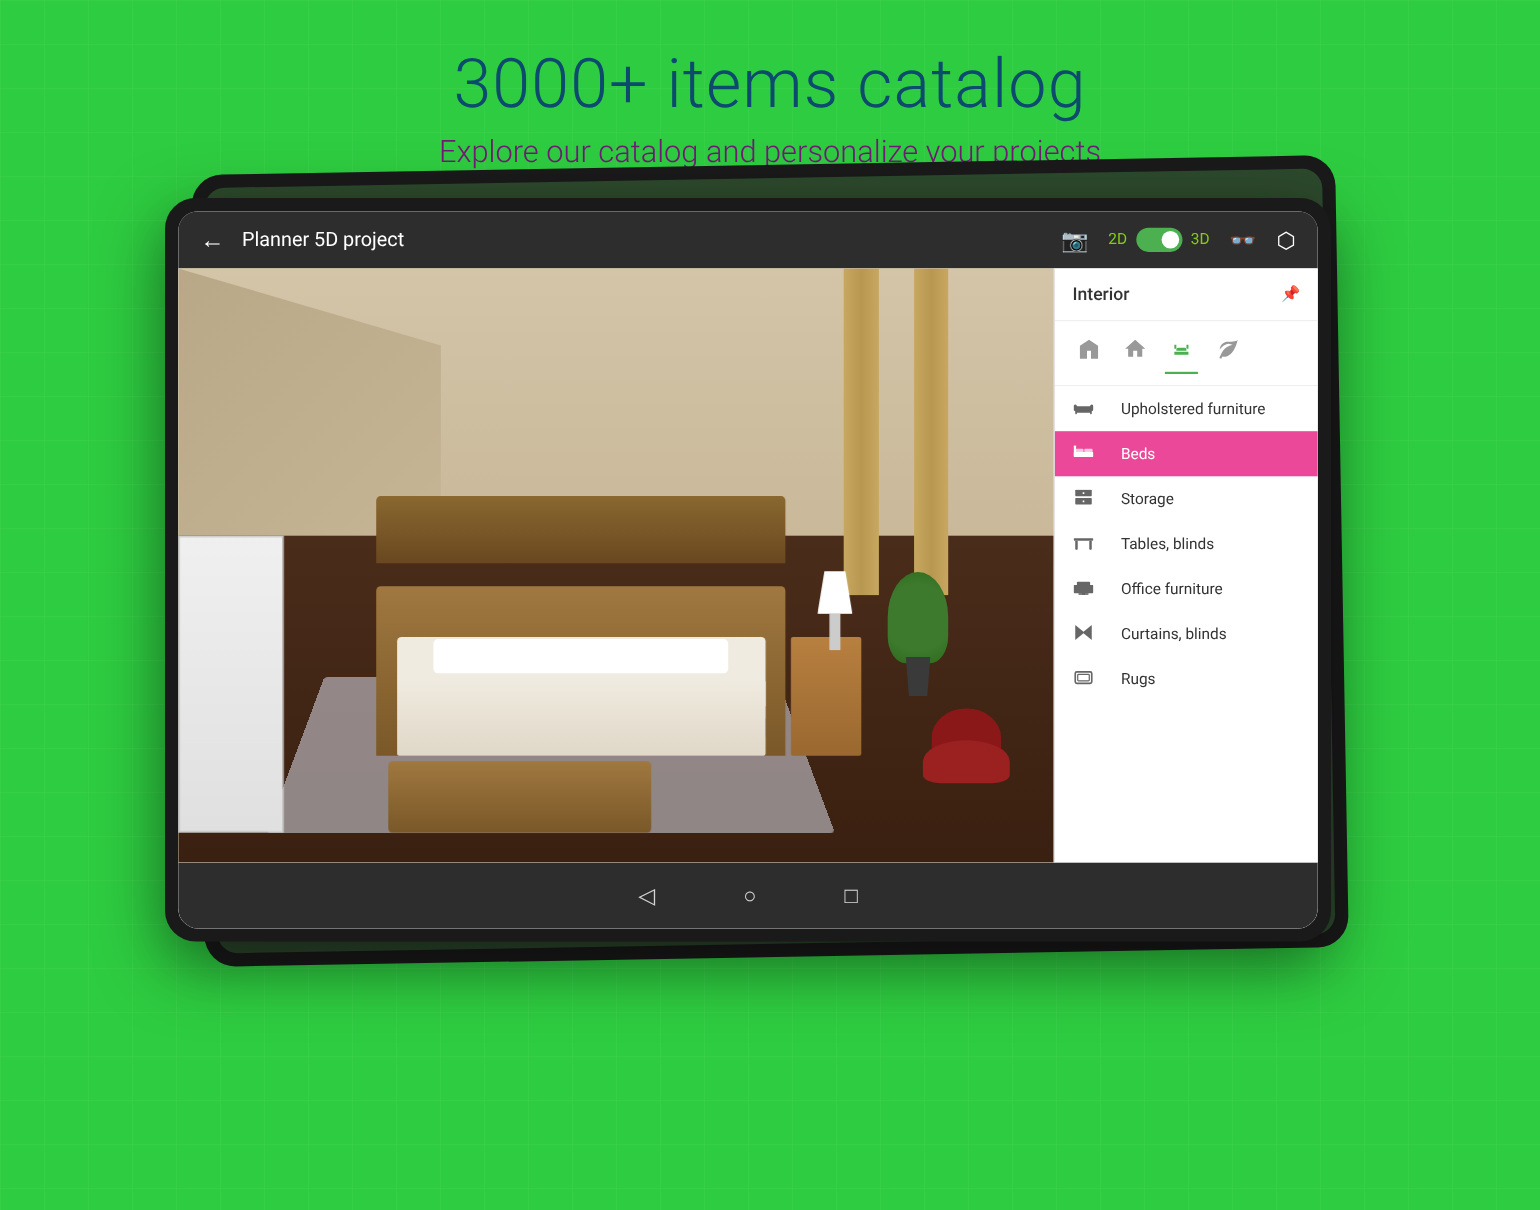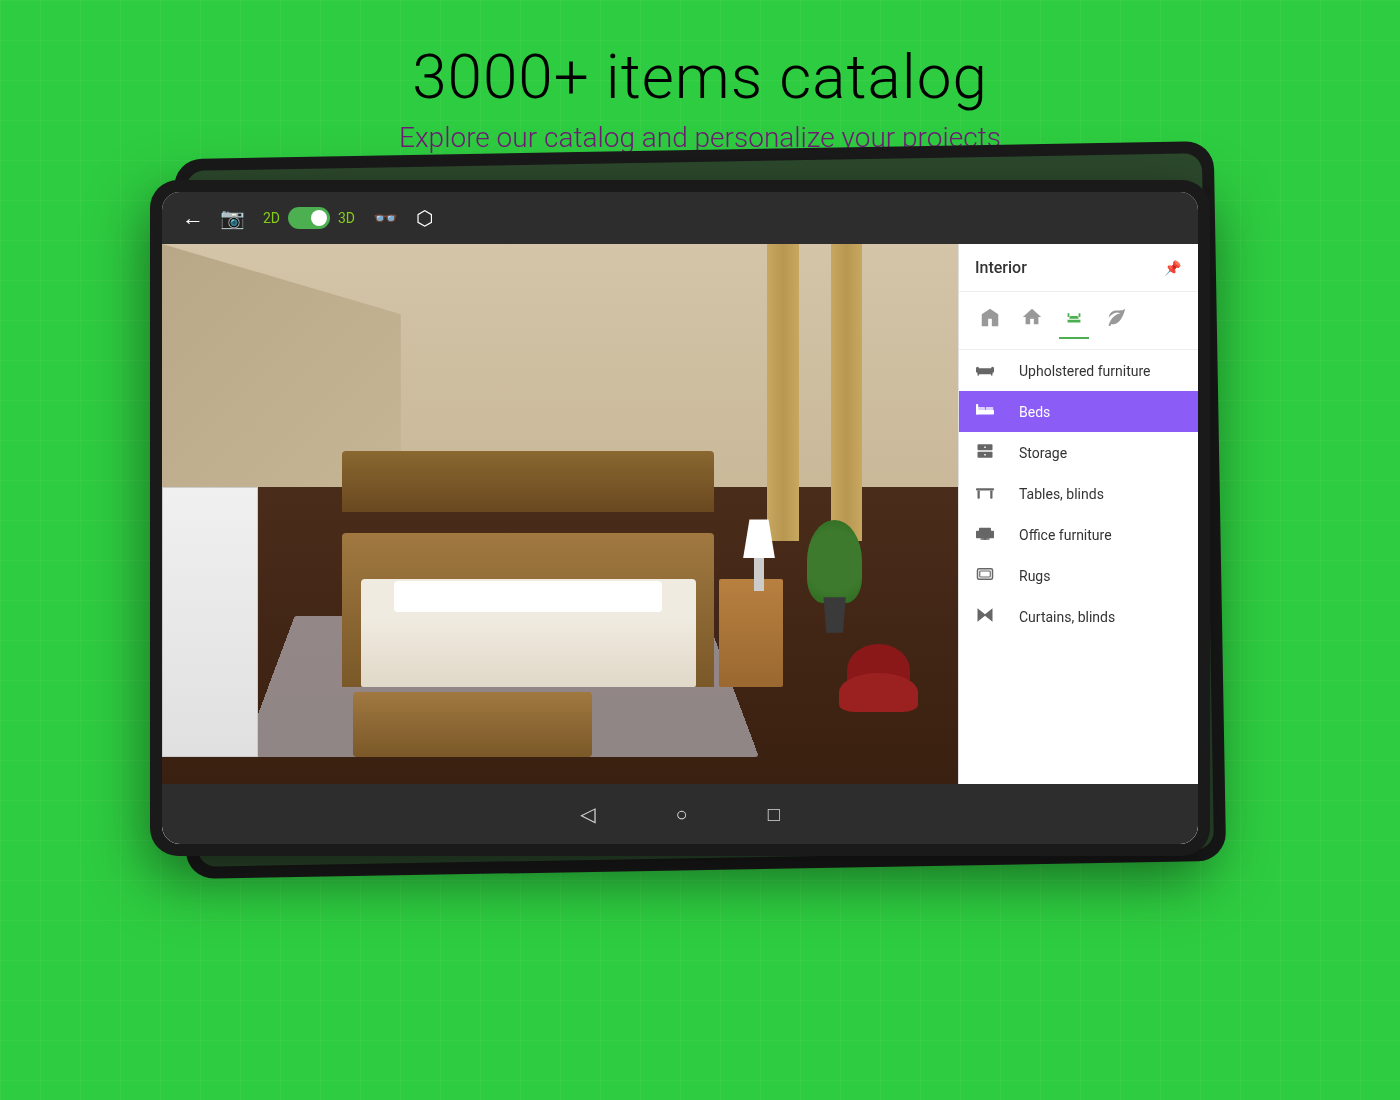--- a/index.html
+++ b/index.html
@@ -29,21 +29,21 @@
       position: relative;
       z-index: 10;
       text-align: center;
       padding-top: 40px;
       padding-bottom: 20px;
     }
 
     .header-title {
       font-size: 62px;
       font-weight: 300;
-      color: #000000;
+      color: #0c4a6e;
       letter-spacing: 1px;
     }
 
     .header-subtitle {
       font-size: 28px;
       font-weight: 300;
       color: #701a75;
       margin-top: 8px;
     }
 
@@ -482,21 +482,21 @@
       display: flex;
       align-items: center;
       gap: 24px;
       padding: 11px 16px;
       font-size: 14px;
       color: #333;
       cursor: pointer;
     }
 
     .catalog-item.active {
-      background: #8b5cf6;
+      background: #ec4899;
       color: white;
     }
 
     .catalog-item-icon {
       font-size: 16px;
       width: 20px;
       text-align: center;
     }
 
     
@@ -531,20 +531,21 @@
 
   <div class="tablet-back">
     <div class="tablet-back-screen"></div>
   </div>
 
   <div class="tablet-main">
     <div class="tablet-screen">
 
       <div class="app-topbar">
         <span class="topbar-back">←</span>
+        <span class="topbar-title">Planner 5D project</span>
         <div class="topbar-icons">
           <span class="topbar-icon">📷</span>
           <div class="toggle-2d3d">
             <span>2D</span>
             <div class="toggle-switch">
               <div class="toggle-knob"></div>
             </div>
             <span>3D</span>
           </div>
           <span class="topbar-icon">👓</span>
@@ -687,34 +688,34 @@
                   <rect x="10" y="14" width="4" height="4"></rect>
                   <rect x="6" y="16" width="12" height="2"></rect>
                 </svg>
             </span>
             <span>Office furniture</span>
           </div>
 
           <div class="catalog-item">
             <span class="catalog-item-icon">
               <svg width="18" height="14" viewBox="0 0 24 18" fill="#666">
-                  <rect x="2" y="2" width="20" height="14" rx="2" fill="none" stroke="#666" stroke-width="2"></rect>
-                  <rect x="5" y="5" width="14" height="8" rx="1" fill="none" stroke="#666" stroke-width="1.5"></rect>
-                </svg>
-            </span>
-            <span>Rugs</span>
+                  <path d="M2 0 L12 8 L22 0 L22 18 L12 10 L2 18 Z"></path>
+                </svg>
+            </span>
+            <span>Curtains, blinds</span>
           </div>
 
           <div class="catalog-item">
             <span class="catalog-item-icon">
               <svg width="18" height="14" viewBox="0 0 24 18" fill="#666">
-                  <path d="M2 0 L12 8 L22 0 L22 18 L12 10 L2 18 Z"></path>
-                </svg>
-            </span>
-            <span>Curtains, blinds</span>
+                  <rect x="2" y="2" width="20" height="14" rx="2" fill="none" stroke="#666" stroke-width="2"></rect>
+                  <rect x="5" y="5" width="14" height="8" rx="1" fill="none" stroke="#666" stroke-width="1.5"></rect>
+                </svg>
+            </span>
+            <span>Rugs</span>
           </div>
 
         </div>
       </div>
 
       <div class="tablet-bottom">
         <span class="nav-btn">◁</span>
         <span class="nav-btn">○</span>
         <span class="nav-btn">□</span>
       </div>

